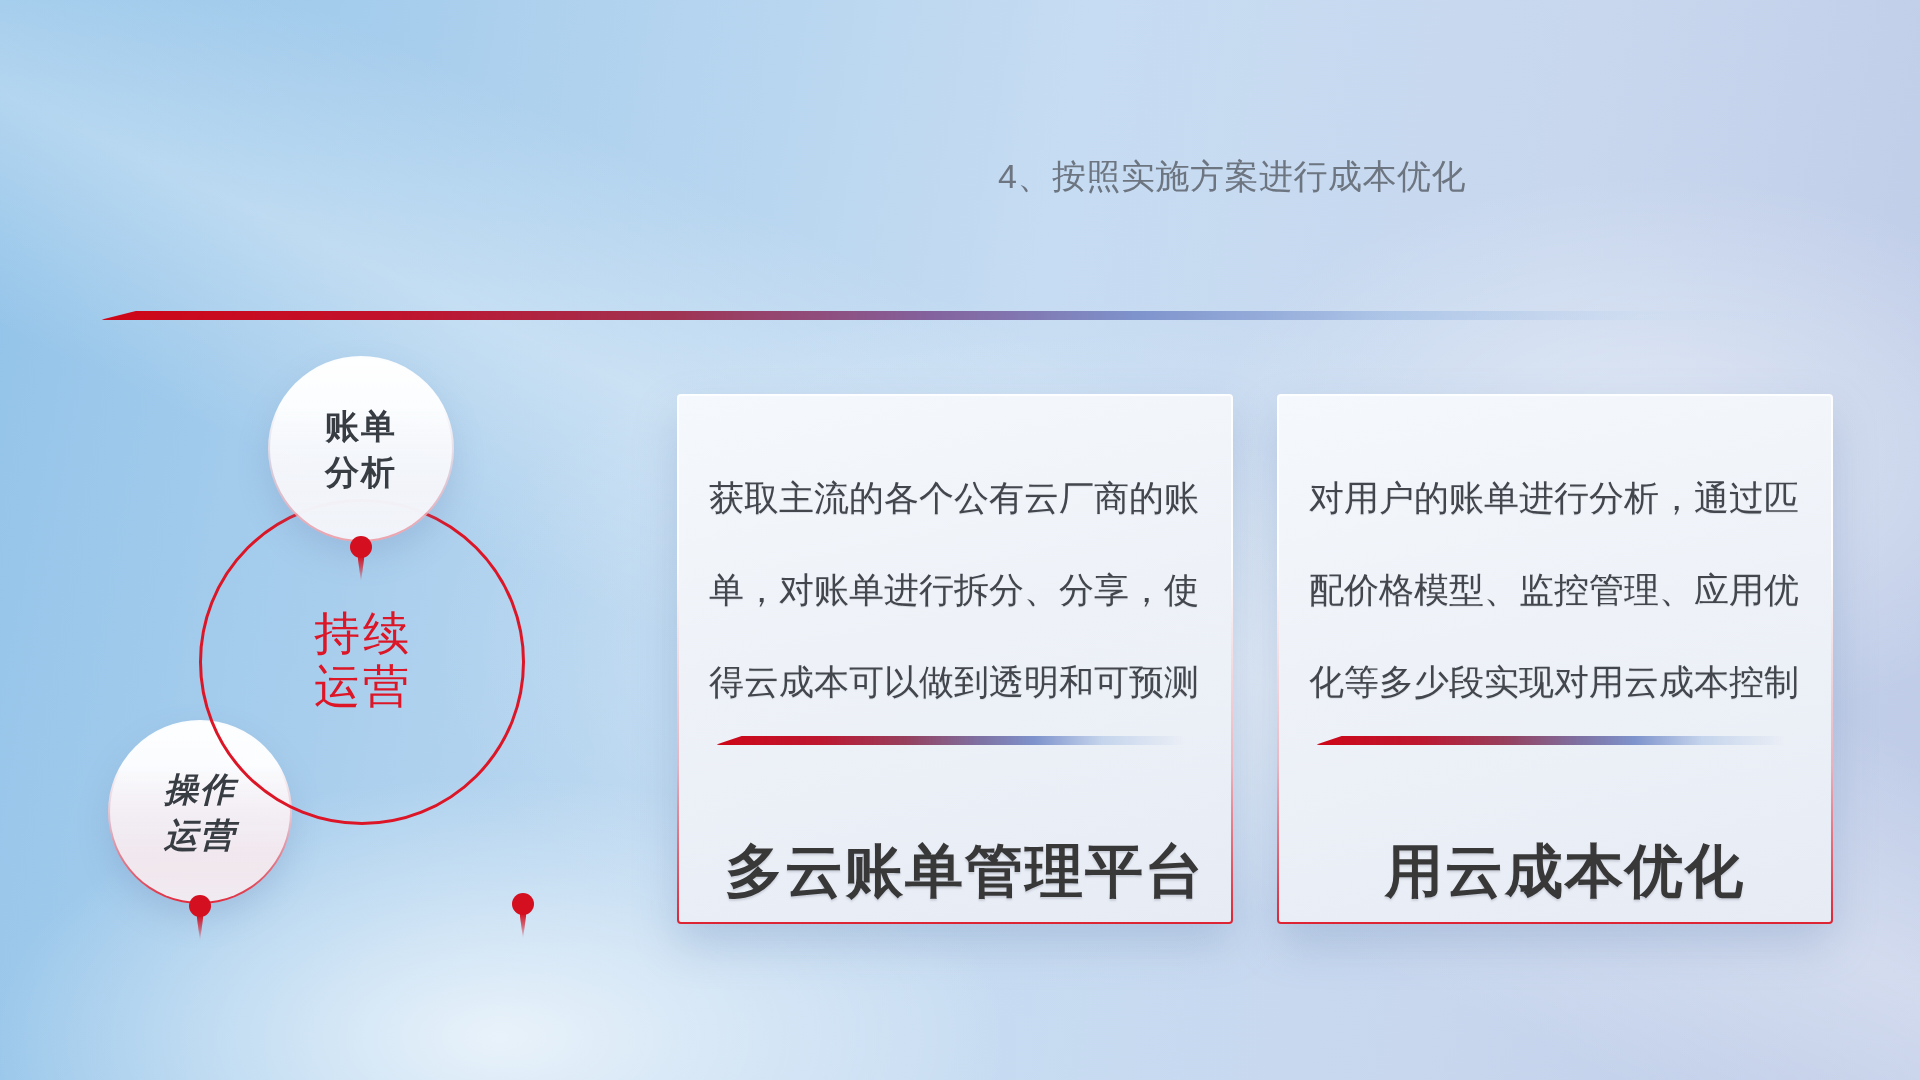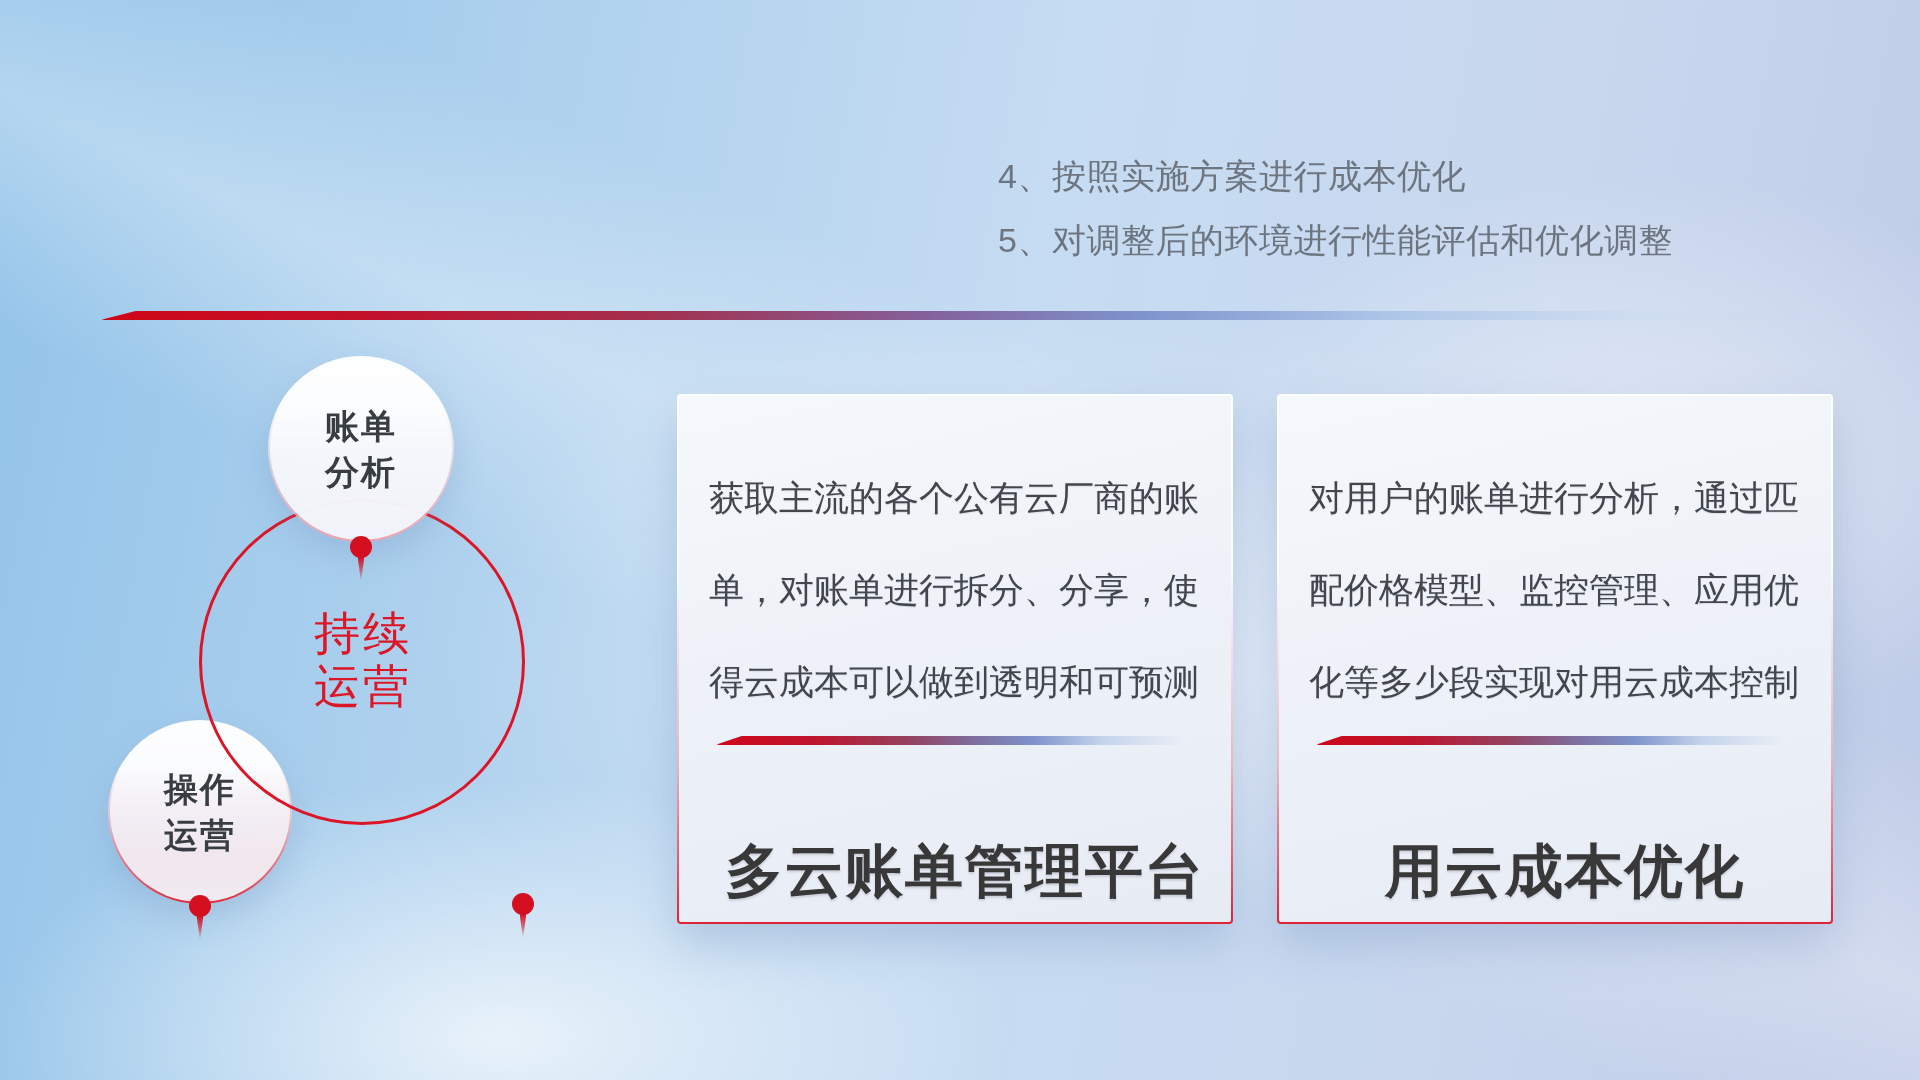--- a/index.html
+++ b/index.html
@@ -49,21 +49,21 @@
     box-shadow:0 14px 30px rgba(110,135,180,0.25);
     display:flex; align-items:center; justify-content:center; text-align:center;
   }
   .node .node-label { font-size:34px; line-height:46px; font-weight:600; color:#383d44; letter-spacing:2px; }
 
   .node-top { left:268px; top:356px; width:186px; height:186px; z-index:3;
     background:
       linear-gradient(to bottom, rgba(255,255,255,0.80), rgba(240,246,252,0.97)) padding-box,
       linear-gradient(to top, #eda2ac 0%, rgba(248,205,211,0.6) 40%, rgba(255,255,255,0.95) 72%) border-box;
   }
-  .node-left  { left:108px; top:720px; width:184px; height:184px; z-index:1; }
+  .node-left  { left:108px; top:720px; width:184px; height:184px; z-index:1;font-style:italic; }
   .node-right { left:432px; top:719px; width:182px; height:182px; z-index:1; }
 
   .center-label {
     position:absolute; left:363px; top:660px; transform:translate(-50%,-50%);
     z-index:3; text-align:center; color:#dc1626; font-size:46px; line-height:53px;
     font-weight:400; letter-spacing:3px;
   }
 
   .pin { position:absolute; width:22px; height:22px; background:#d30f20; border-radius:50%; z-index:4; }
   .pin::after {
@@ -112,21 +112,20 @@
   }
 </style>
 </head>
 <body>
 
 <div class="slide">
 
 
   <div class="steps steps-right">
     <div class="step">4、按照实施方案进行成本优化</div>
-    <div class="step">5、对调整后的环境进行性能评估和优化调整</div>
   </div>
 
   <div class="swoosh"></div>
 
   <div class="diagram">
     <div class="ring"></div>
 
     <div class="center-label">
       <div>持续</div>
       <div>运营</div>

